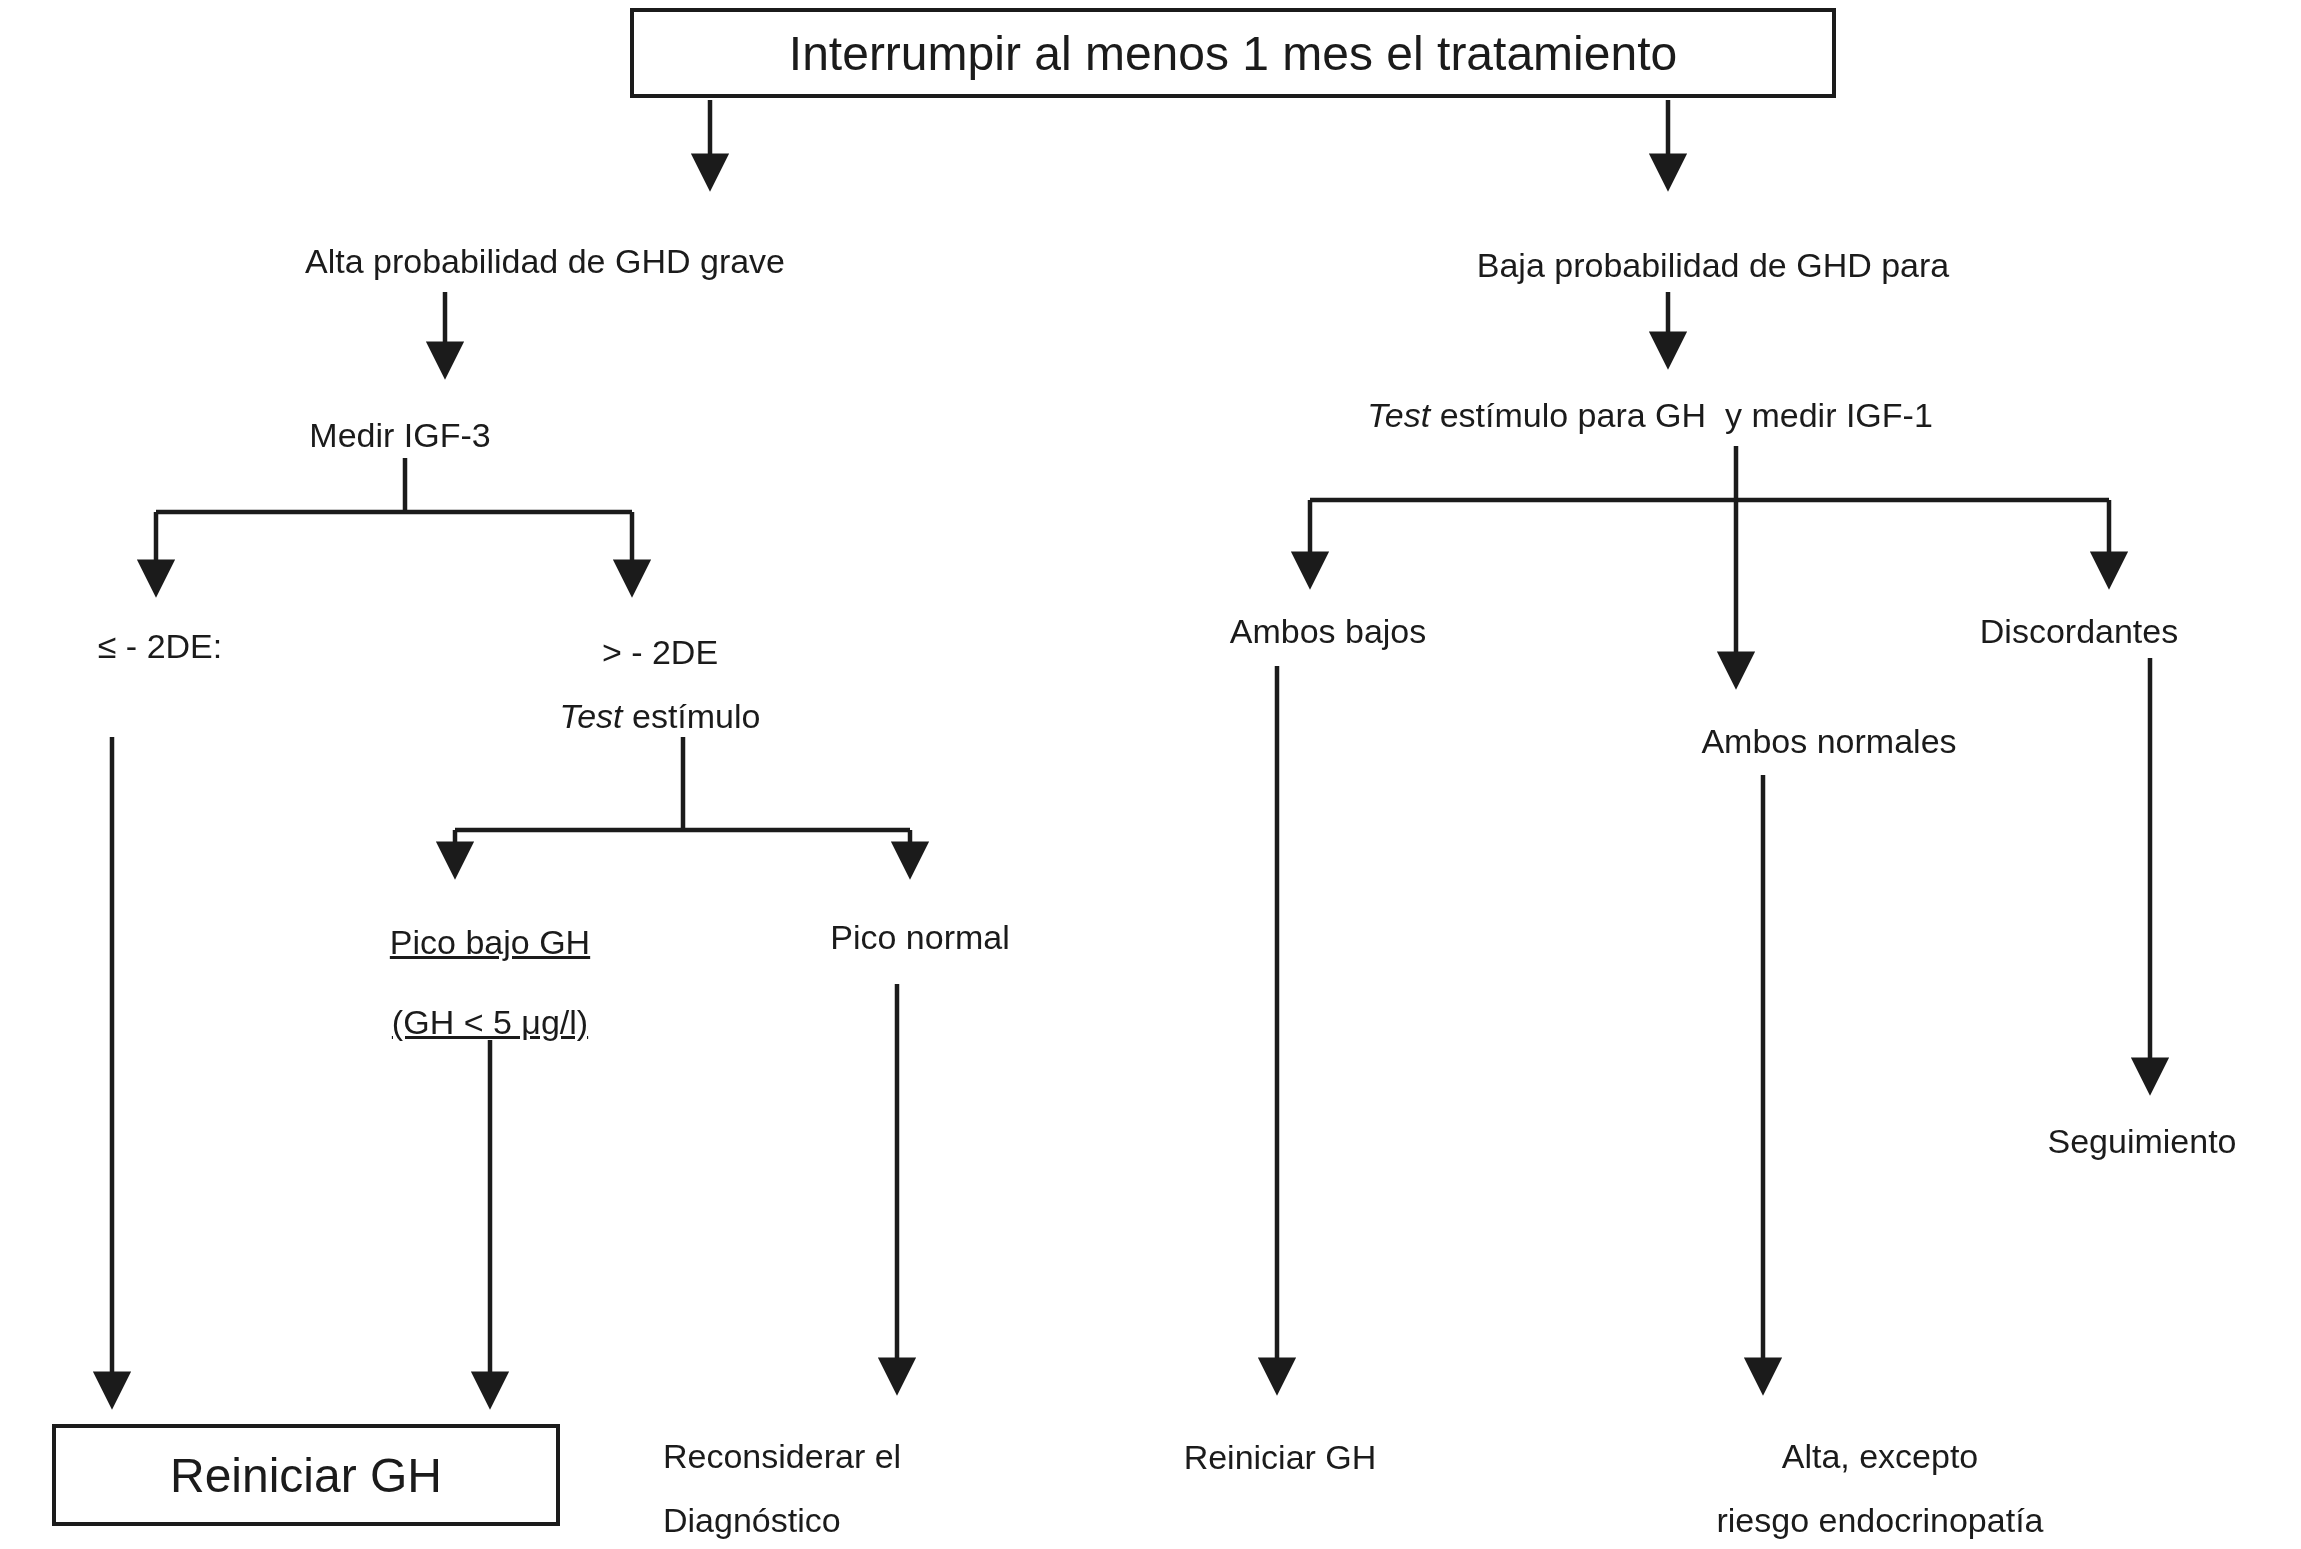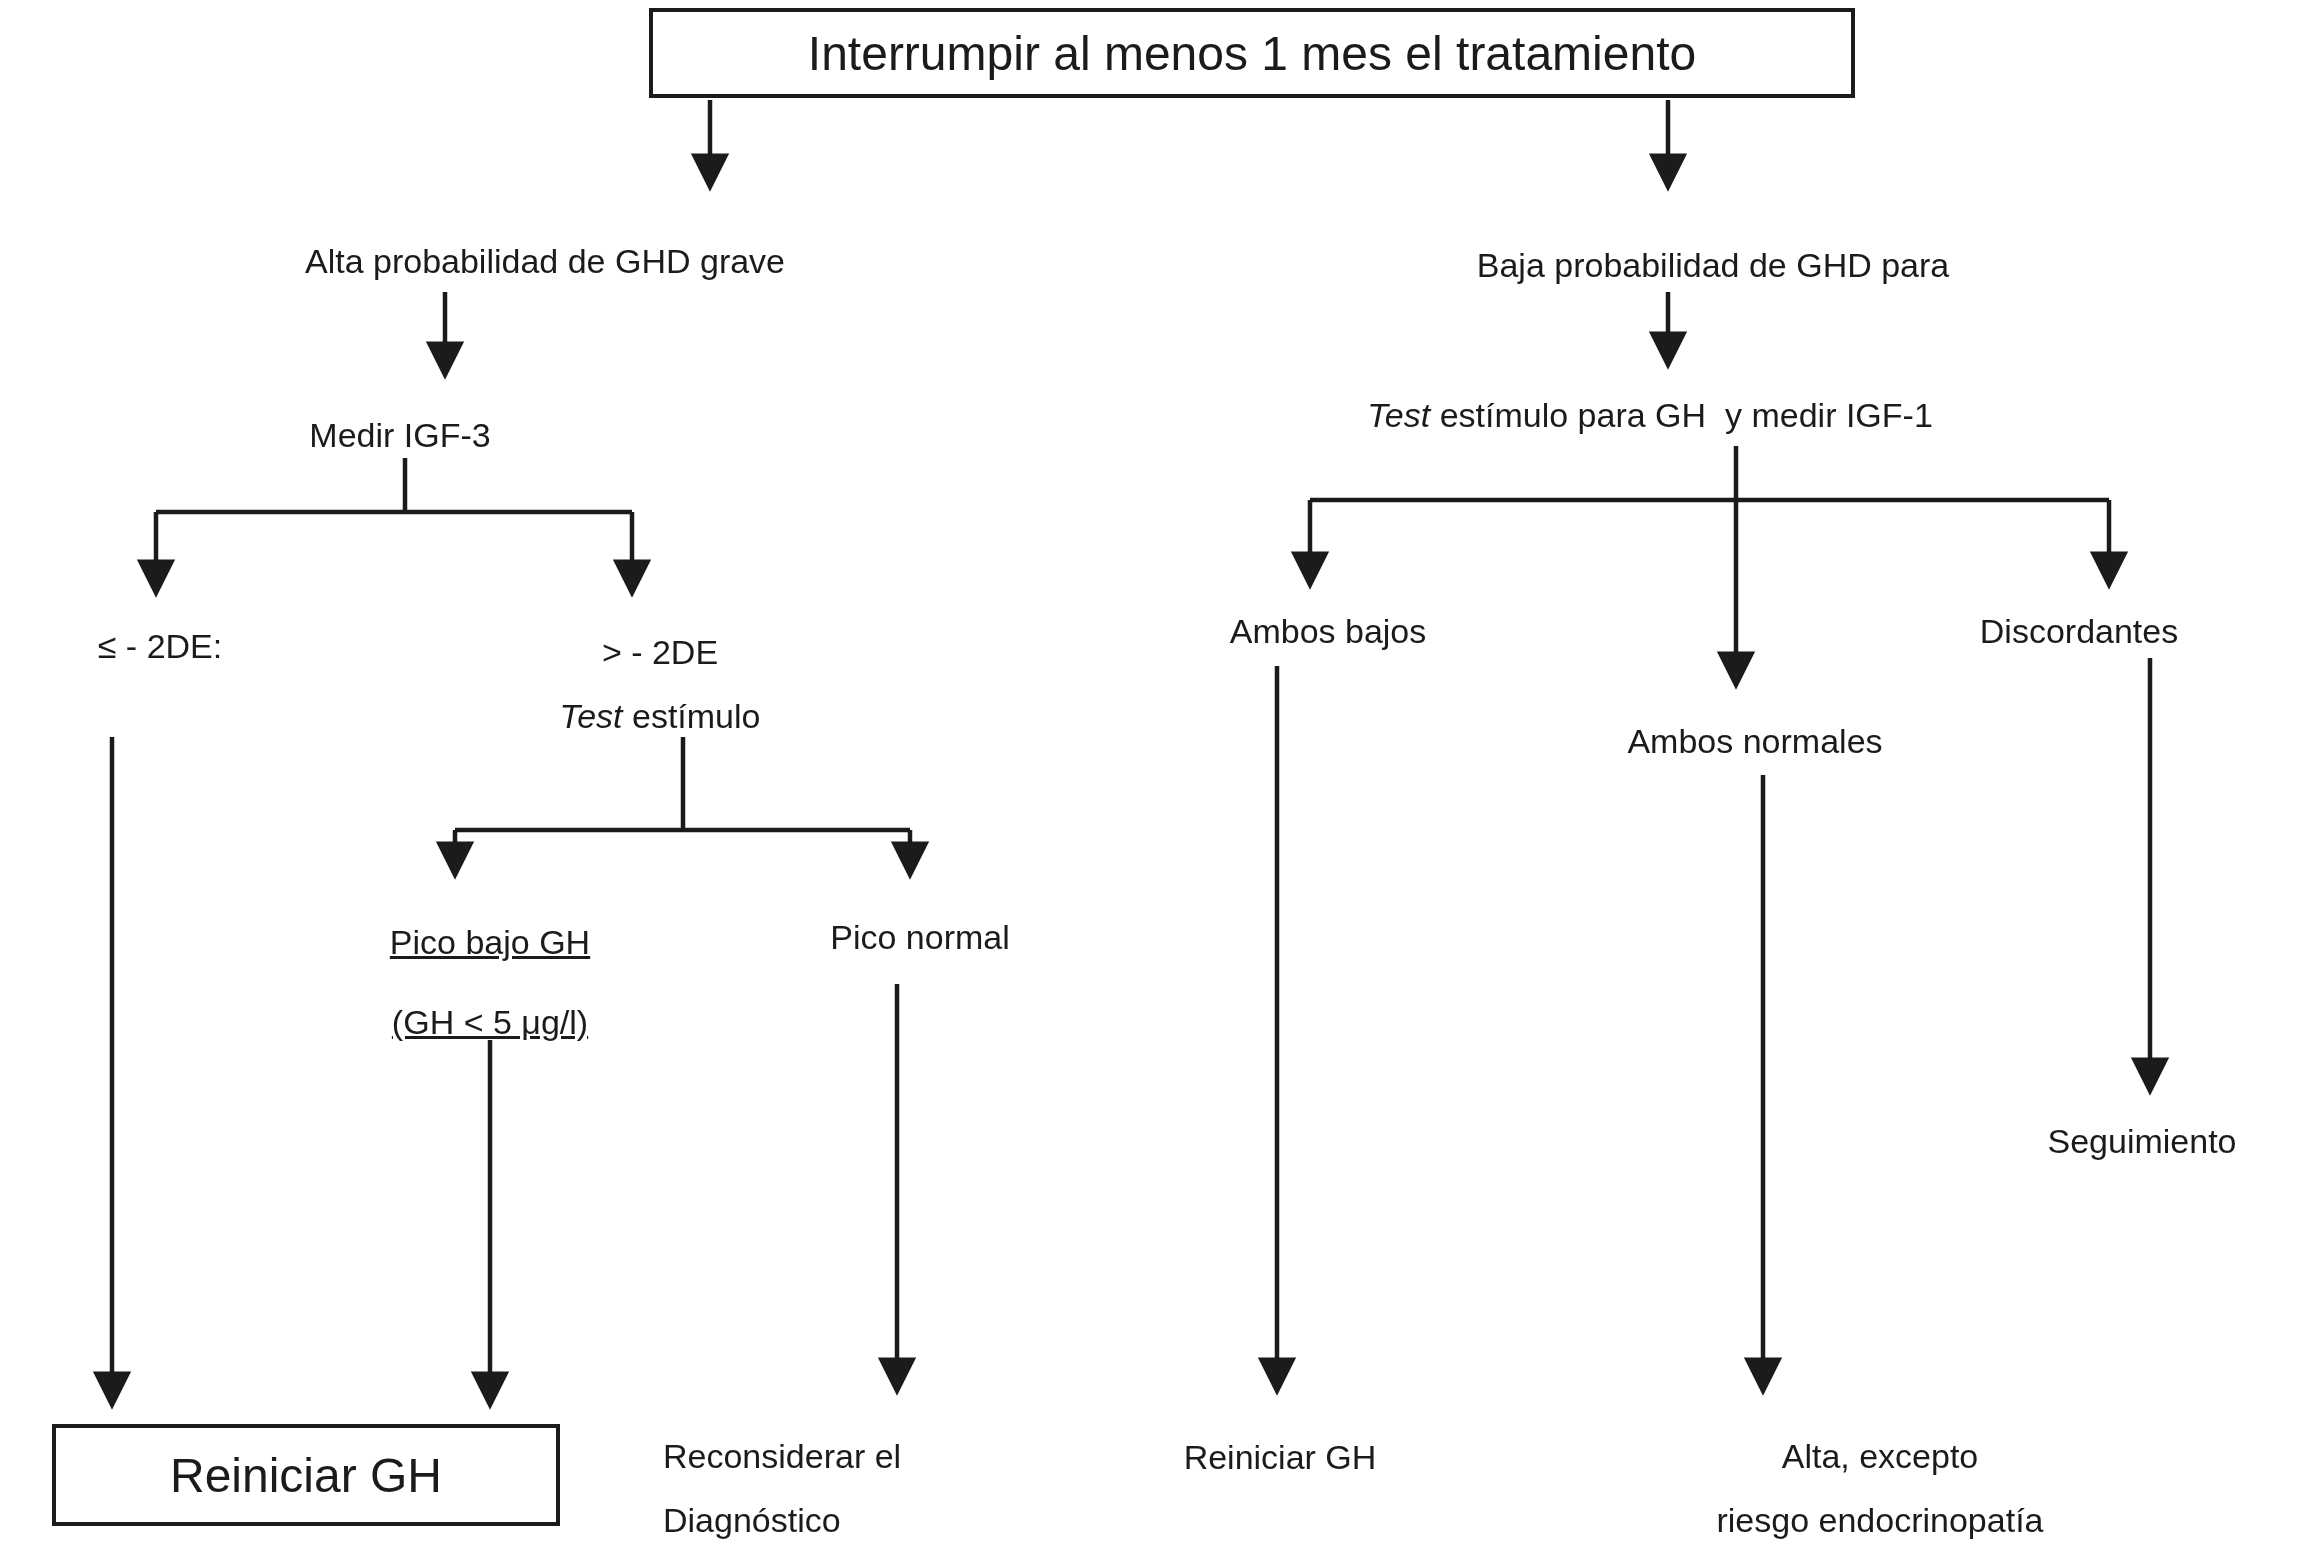--- a/index.html
+++ b/index.html
@@ -90,41 +90,41 @@
     <line x1="1736" y1="446" x2="1736" y2="684" marker-end="url(#ah)"></line>
     <line x1="1310" y1="500" x2="2109" y2="500"></line>
     <line x1="1310" y1="500" x2="1310" y2="584" marker-end="url(#ah)"></line>
     <line x1="2109" y1="500" x2="2109" y2="584" marker-end="url(#ah)"></line>
 
     <line x1="1277" y1="666" x2="1277" y2="1390" marker-end="url(#ah)"></line>
     <line x1="1763" y1="775" x2="1763" y2="1390" marker-end="url(#ah)"></line>
     <line x1="2150" y1="658" x2="2150" y2="1090" marker-end="url(#ah)"></line>
   </svg>
 
-  <div class="node-box" style="left:649px; top:8px; width:1206px; height:90px;">Interrumpir al menos 1 mes el tratamiento</div>
+  <div class="node-box" style="left:630px; top:8px; width:1206px; height:90px;">Interrumpir al menos 1 mes el tratamiento</div>
 
   <div class="label" style="left:545px; top:232px;">Alta probabilidad de GHD grave</div>
   <div class="label" style="left:1713px; top:236px;">Baja probabilidad de GHD para</div>
 
   <div class="label" style="left:400px; top:406px;">Medir IGF-3</div>
   <div class="label" style="left:1650px; top:386px;">
     <em>Test</em><span class="keepspaces"> estímulo para GH  y medir IGF-1</span>
   </div>
 
   <div class="label two-line" style="left:160px; top:614px;">
     <span class="ln">≤ - 2DE:</span>
   </div>
   <div class="label two-line" style="left:660px; top:620px;">
     <span class="ln">&gt; - 2DE</span>
     <span class="ln"><em>Test</em><span> estímulo</span></span>
   </div>
 
   <div class="label" style="left:1328px; top:602px;">Ambos bajos</div>
   <div class="label" style="left:2079px; top:602px;">Discordantes</div>
-  <div class="label" style="left:1755px; top:712px;">Ambos normales</div>
+  <div class="label" style="left:1829px; top:712px;">Ambos normales</div>
 
   <div class="label gap-lines" style="left:490px; top:902px;">
     <span class="ln">Pico bajo GH</span>
     <span class="ln">(GH &lt; 5 μg/l)</span>
   </div>
   <div class="label" style="left:920px; top:908px;">Pico normal</div>
 
   <div class="label" style="left:2142px; top:1112px;">Seguimiento</div>
 
   <div class="node-box" style="left:52px; top:1424px; width:508px; height:102px;">Reiniciar GH</div>

